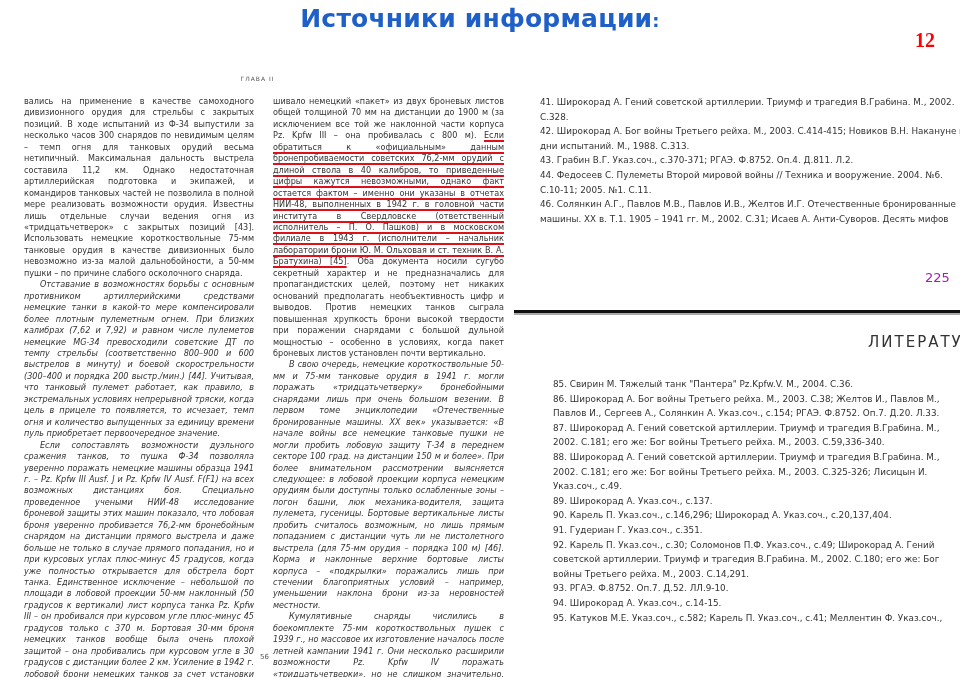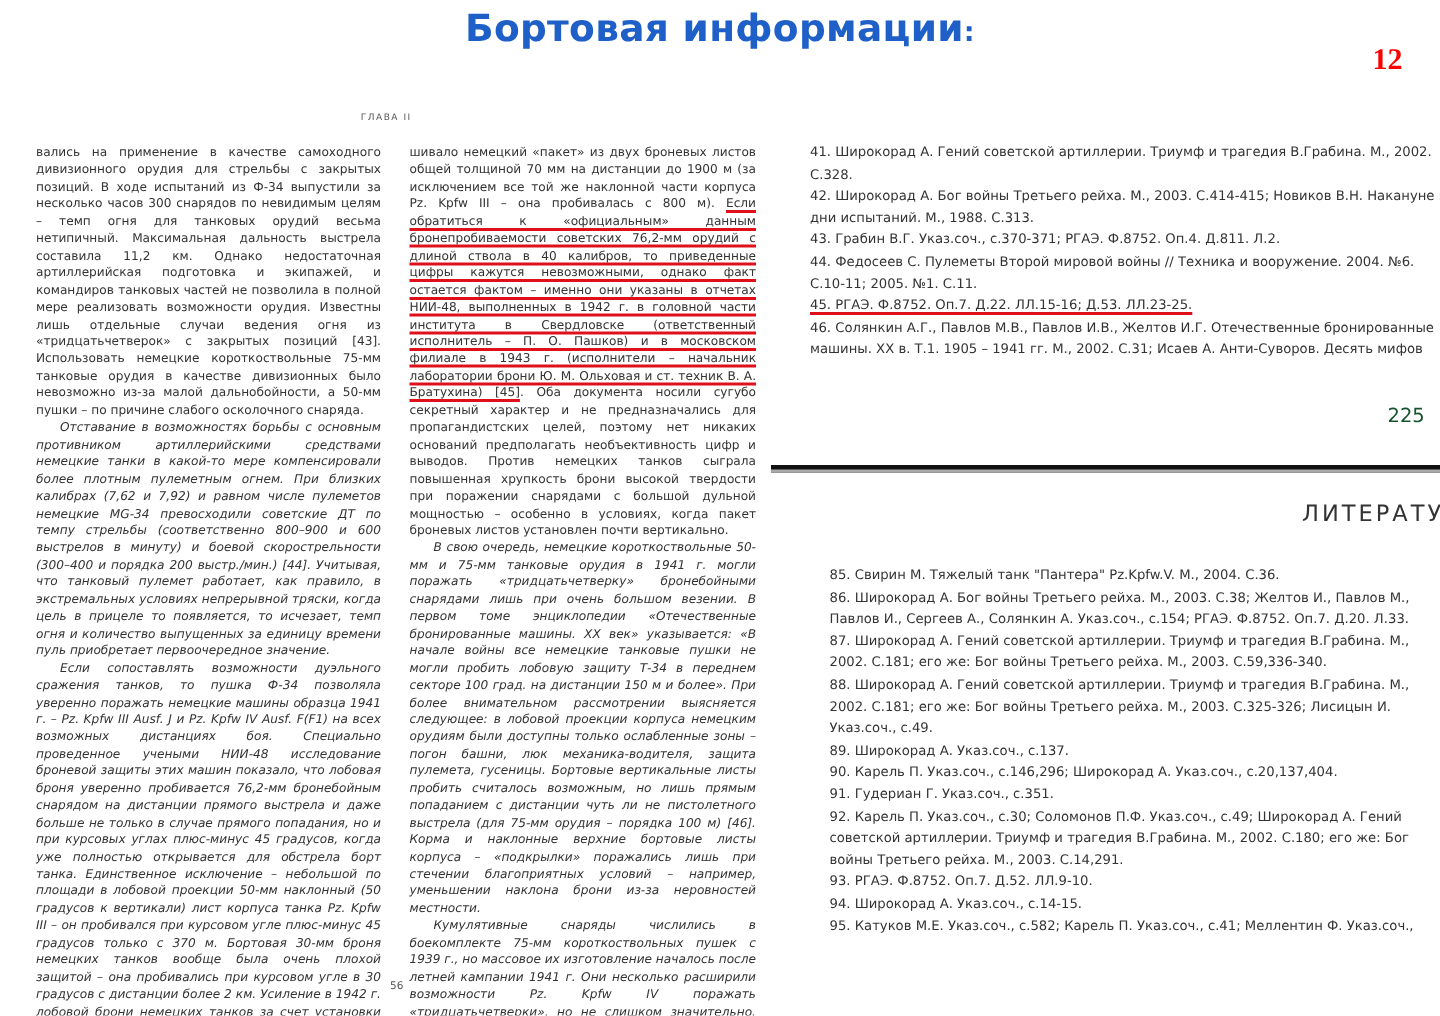--- a/index.html
+++ b/index.html
@@ -18,31 +18,31 @@
   .col p { margin:0; }
   .col p.indent { text-indent:16px;font-style:italic; }
   .col-1 { left:24px; }
   .col-2 { left:273px; width:231px; }
   .hl { text-decoration: underline; text-decoration-color:#e0101a; text-decoration-thickness:2px;
         text-underline-offset:2px;margin-top:20px; }
   .page-foot { position:absolute; left:260px; top:601px; font-size:7px; color:#555; }
   .refs-top { position:absolute; left:540px; top:95px; width:425px; font-size:8.8px; line-height:14.6px; color:#333; }
   .refs-top .ref { margin:0; }
   .refs-top .ref.hl { display:inline-block; }
-  .page-num-right { position:absolute; left:925px; top:270px; font-size:13px; color:#14532d; }
+  .page-num-right { position:absolute; left:925px; top:270px; font-size:13px; color:#a21caf; }
   .rule { position:absolute; left:514px; top:310px; width:446px; height:3px; background:#111;
           border-bottom:2px solid #aaa; }
   .lit-head { position:absolute; left:868px; top:333px; font-size:15px; letter-spacing:2px; color:#333; white-space:nowrap; }
   .refs-bottom { position:absolute; left:553px; top:377px; width:410px; font-size:8.8px; line-height:14.6px; color:#333; }
   .refs-bottom .ref { margin:0; }
 </style>
 </head>
 <body>
 
-<div class="slide-title"><span>Бортовая информации</span><span class="colon">:</span></div>
+<div class="slide-title"><span>Источники информации</span><span class="colon">:</span></div>
 <div class="slide-num">12</div>
 
 <div class="page-left">
   <div class="chapter-head">ГЛАВА II</div>
 
   <div class="col col-1">
     <p>вались на применение в качестве самоходного дивизионного орудия для стрельбы с закрытых позиций. В ходе испытаний из Ф-34 выпустили за несколько часов 300 снарядов по невидимым целям – темп огня для танковых орудий весьма нетипичный. Максимальная дальность выстрела составила 11,2 км. Однако недостаточная артиллерийская подготовка и экипажей, и командиров танковых частей не позволила в полной мере реализовать возможности орудия. Известны лишь отдельные случаи ведения огня из «тридцатьчетверок» с закрытых позиций [43]. Использовать немецкие короткоствольные 75-мм танковые орудия в качестве дивизионных было невозможно из-за малой дальнобойности, а 50-мм пушки – по причине слабого осколочного снаряда.</p>
     <p class="indent">Отставание в возможностях борьбы с основным противником артиллерийскими средствами немецкие танки в какой-то мере компенсировали более плотным пулеметным огнем. При близких калибрах (7,62 и 7,92) и равном числе пулеметов немецкие MG-34 превосходили советские ДТ по темпу стрельбы (соответственно 800–900 и 600 выстрелов в минуту) и боевой скорострельности (300–400 и порядка 200 выстр./мин.) [44]. Учитывая, что танковый пулемет работает, как правило, в экстремальных условиях непрерывной тряски, когда цель в прицеле то появляется, то исчезает, темп огня и количество выпущенных за единицу времени пуль приобретает первоочередное значение.</p>
     <p class="indent">Если сопоставлять возможности дуэльного сражения танков, то пушка Ф-34 позволяла уверенно поражать немецкие машины образца 1941 г. – Pz. Kpfw III Ausf. J и Pz. Kpfw IV Ausf. F(F1) на всех возможных дистанциях боя. Специально проведенное учеными НИИ-48 исследование броневой защиты этих машин показало, что лобовая броня уверенно пробивается 76,2-мм бронебойным снарядом на дистанции прямого выстрела и даже больше не только в случае прямого попадания, но и при курсовых углах плюс-минус 45 градусов, когда уже полностью открывается для обстрела борт танка. Единственное исключение – небольшой по площади в лобовой проекции 50-мм наклонный (50 градусов к вертикали) лист корпуса танка Pz. Kpfw III – он пробивался при курсовом угле плюс-минус 45 градусов только с 370 м. Бортовая 30-мм броня немецких танков вообще была очень плохой защитой – она пробивались при курсовом угле в 30 градусов с дистанции более 2 км. Усиление в 1942 г. лобовой брони немецких танков за счет установки дополнительных листов толщиной 20 – 30 мм, по данным все того же НИИ-48, спасло только от снарядов «сорокопяток», полностью утративших возможность поражать немецкие танки даже при стрельбе в упор. Для 76,2-мм снарядов экраны означали только сокращение дистанций, на которых можно было пробивать лобовую броню при больших курсовых углах. Прямое попадание про-</p>
   </div>
@@ -54,21 +54,20 @@
   </div>
 
   <div class="page-foot">56</div>
 </div>
 
 <div class="refs-top">
   <p class="ref">41. Широкорад А. Гений советской артиллерии. Триумф и трагедия В.Грабина. М., 2002. С.328.</p>
   <p class="ref">42. Широкорад А. Бог войны Третьего рейха. М., 2003. С.414-415; Новиков В.Н. Накануне и дни испытаний. М., 1988. С.313.</p>
   <p class="ref">43. Грабин В.Г. Указ.соч., с.370-371; РГАЭ. Ф.8752. Оп.4. Д.811. Л.2.</p>
   <p class="ref">44. Федосеев С. Пулеметы Второй мировой войны // Техника и вооружение. 2004. №6. С.10-11; 2005. №1. С.11.</p>
-  <p class="ref hl">45. РГАЭ. Ф.8752. Оп.7. Д.22. ЛЛ.15-16; Д.53. ЛЛ.23-25.</p>
   <p class="ref">46. Солянкин А.Г., Павлов М.В., Павлов И.В., Желтов И.Г. Отечественные бронированные машины. XX в. Т.1. 1905 – 1941 гг. М., 2002. С.31; Исаев А. Анти-Суворов. Десять мифов</p>
 </div>
 <div class="page-num-right">225</div>
 
 <div class="rule"></div>
 
 <div class="lit-head">ЛИТЕРАТУРА И</div>
 
 <div class="refs-bottom">
   <p class="ref">85. Свирин М. Тяжелый танк "Пантера" Pz.Kpfw.V. М., 2004. С.36.</p>

